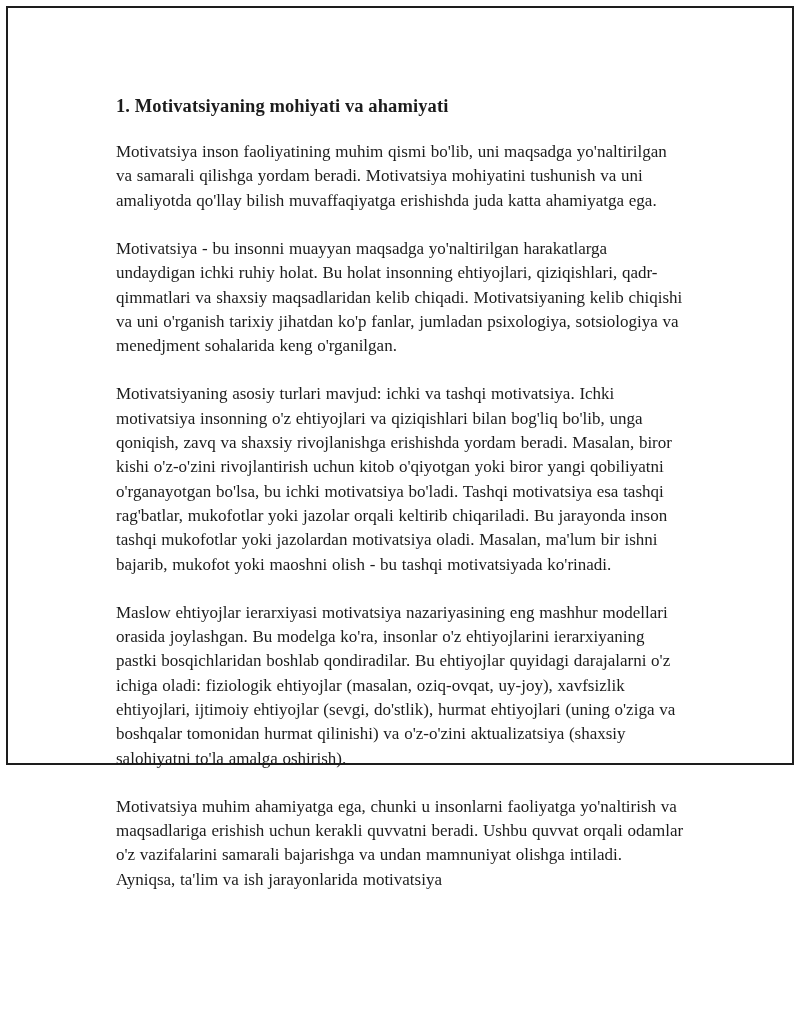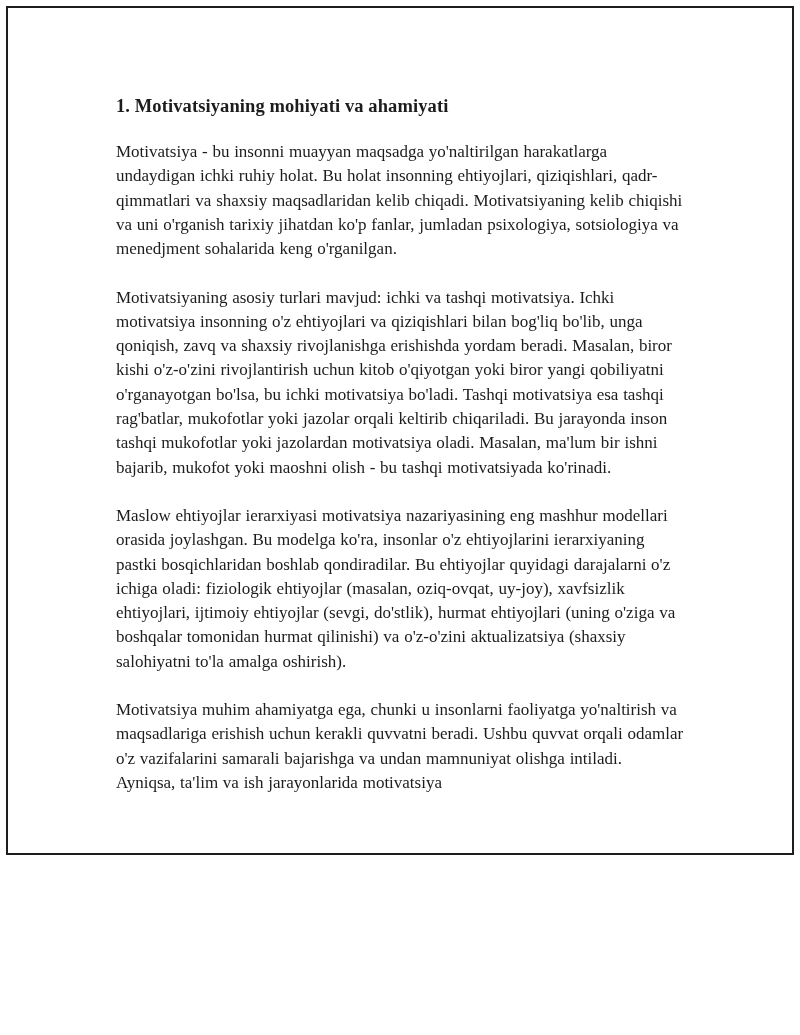--- a/index.html
+++ b/index.html
@@ -6,21 +6,21 @@
     margin: 0;
     padding: 0;
     background: #ffffff;
     width: 800px;
     height: 1035px;
     overflow: hidden;
   }
   .page-frame {
     box-sizing: border-box;
     width: 788px;
-    height: 849px;
+    height: 759px;
     margin: 6px;
     border: 2px solid #1d1d1d;
     background: #ffffff;
   }
   .doc-content {
     box-sizing: border-box;
     padding: 86px 107px 40px 108px;
     font-family: "Liberation Serif", "DejaVu Serif", serif;
     color: #1c1c1c;
   }
@@ -41,18 +41,19 @@
   .doc-paragraph:last-child {
     margin-bottom: 16px;
   }
 </style>
 </head>
 <body>
 
 <div class="page-frame">
   <div class="doc-content">
     <h1 class="doc-heading">1. Motivatsiyaning mohiyati va ahamiyati</h1>
+    <p class="doc-paragraph">Motivatsiya inson faoliyatining muhim qismi bo'lib, uni maqsadga yo'naltirilgan va samarali qilishga yordam beradi. Motivatsiya mohiyatini tushunish va uni amaliyotda qo'llay bilish muvaffaqiyatga erishishda juda katta ahamiyatga ega.</p>
     <p class="doc-paragraph">Motivatsiya - bu insonni muayyan maqsadga yo'naltirilgan harakatlarga undaydigan ichki ruhiy holat. Bu holat insonning ehtiyojlari, qiziqishlari, qadr-qimmatlari va shaxsiy maqsadlaridan kelib chiqadi. Motivatsiyaning kelib chiqishi va uni o'rganish tarixiy jihatdan ko'p fanlar, jumladan psixologiya, sotsiologiya va menedjment sohalarida keng o'rganilgan.</p>
     <p class="doc-paragraph">Motivatsiyaning asosiy turlari mavjud: ichki va tashqi motivatsiya. Ichki motivatsiya insonning o'z ehtiyojlari va qiziqishlari bilan bog'liq bo'lib, unga qoniqish, zavq va shaxsiy rivojlanishga erishishda yordam beradi. Masalan, biror kishi o'z-o'zini rivojlantirish uchun kitob o'qiyotgan yoki biror yangi qobiliyatni o'rganayotgan bo'lsa, bu ichki motivatsiya bo'ladi. Tashqi motivatsiya esa tashqi rag'batlar, mukofotlar yoki jazolar orqali keltirib chiqariladi. Bu jarayonda inson tashqi mukofotlar yoki jazolardan motivatsiya oladi. Masalan, ma'lum bir ishni bajarib, mukofot yoki maoshni olish - bu tashqi motivatsiyada ko'rinadi.</p>
     <p class="doc-paragraph">Maslow ehtiyojlar ierarxiyasi motivatsiya nazariyasining eng mashhur modellari orasida joylashgan. Bu modelga ko'ra, insonlar o'z ehtiyojlarini ierarxiyaning pastki bosqichlaridan boshlab qondiradilar. Bu ehtiyojlar quyidagi darajalarni o'z ichiga oladi: fiziologik ehtiyojlar (masalan, oziq-ovqat, uy-joy), xavfsizlik ehtiyojlari, ijtimoiy ehtiyojlar (sevgi, do'stlik), hurmat ehtiyojlari (uning o'ziga va boshqalar tomonidan hurmat qilinishi) va o'z-o'zini aktualizatsiya (shaxsiy salohiyatni to'la amalga oshirish).</p>
     <p class="doc-paragraph">Motivatsiya muhim ahamiyatga ega, chunki u insonlarni faoliyatga yo'naltirish va maqsadlariga erishish uchun kerakli quvvatni beradi. Ushbu quvvat orqali odamlar o'z vazifalarini samarali bajarishga va undan mamnuniyat olishga intiladi. Ayniqsa, ta'lim va ish jarayonlarida motivatsiya</p>
   </div>
 </div>
 
 </body></html>

